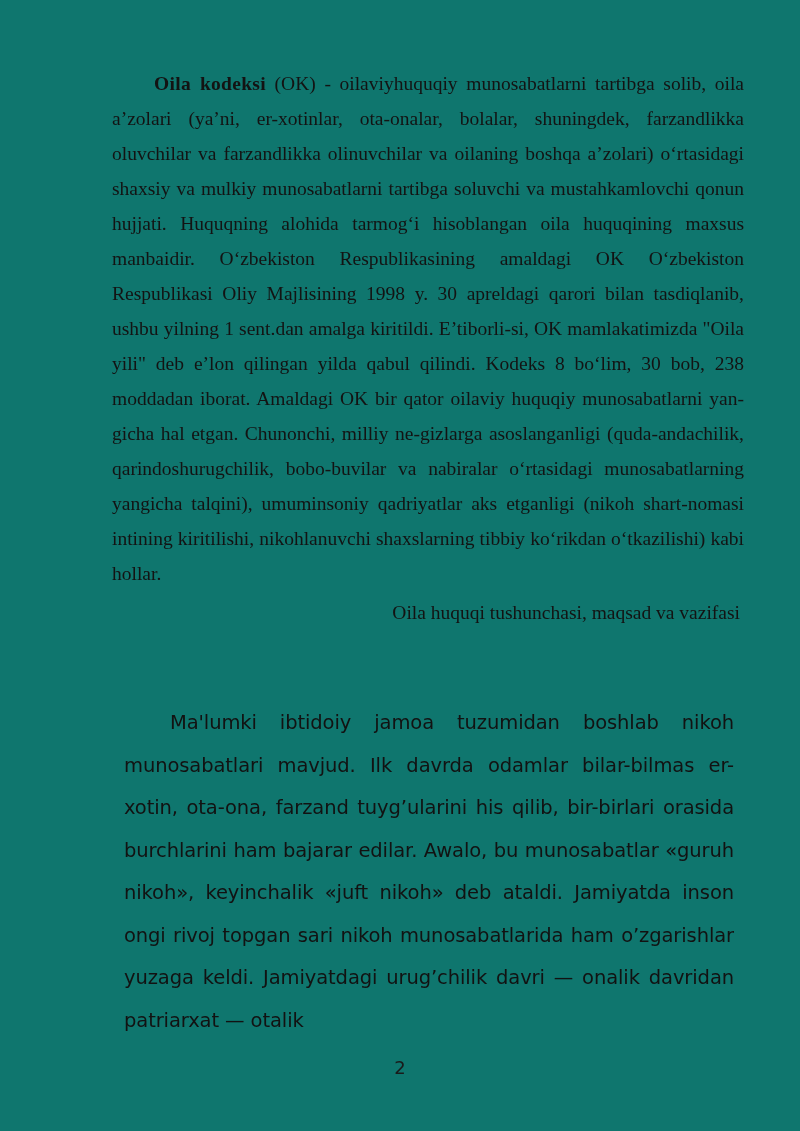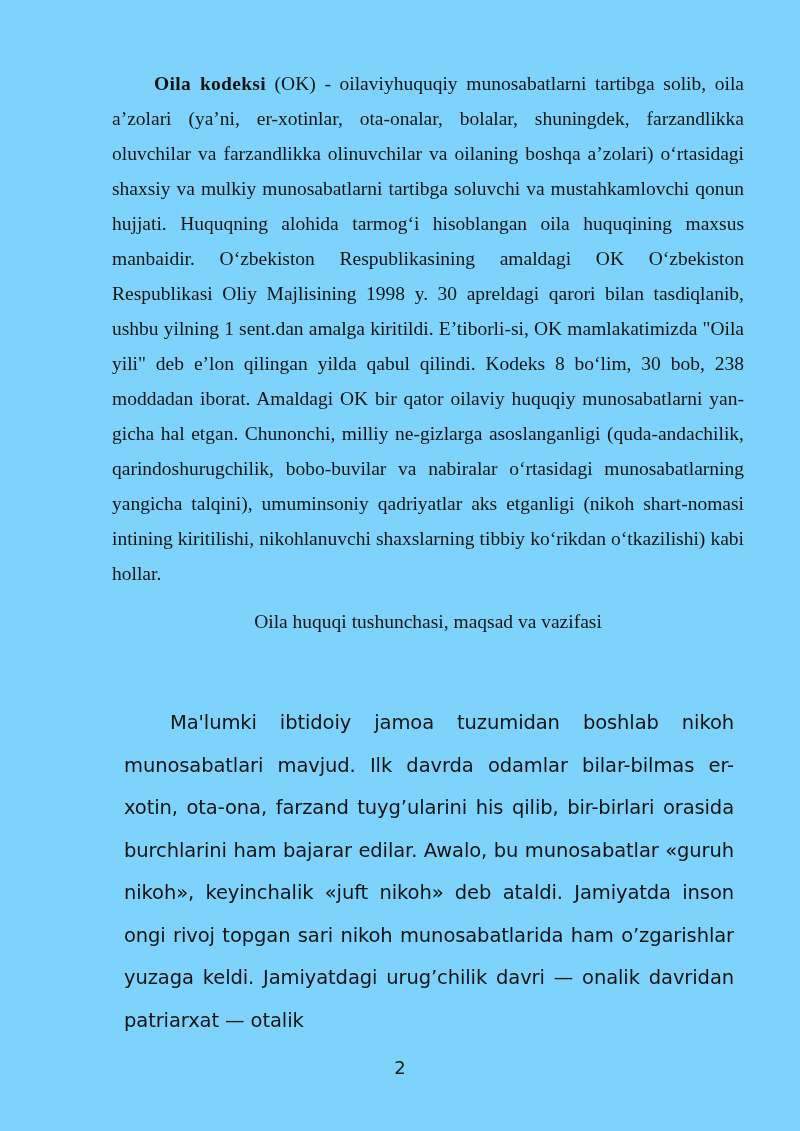--- a/index.html
+++ b/index.html
@@ -14,21 +14,21 @@
     position: relative;
     overflow: hidden;
     font-family: "Liberation Serif", "DejaVu Serif", serif;
     color: #111111;
     -webkit-font-smoothing: antialiased;
   }
 
   .page {
     position: absolute;
     inset: 0;
-    background: #7dd3fc;
+    background: #0f766e;
   }
 
   
   .serif-block {
     position: absolute;
     left: 112px;
     top: 66px;
     width: 632px;
   }
   .serif-para {
@@ -42,25 +42,25 @@
     text-indent: 42px;
     hyphens: none;
     word-spacing: 0.2px;
   }
   .serif-para b {
     font-weight: 700;
     letter-spacing: 0.3px;
   }
   
   .serif-tail {
-    margin: 13px;
+    margin: 4px;
     font-family: "Liberation Serif", "DejaVu Serif", serif;
     font-size: 19.5px;
     line-height: 35px;
-    text-align: center;
+    text-align: right;
     color: #131313;
     text-indent: 0;
   }
 
   
   .sans-block {
     position: absolute;
     left: 124px;
     top: 702px;
     width: 610px;

